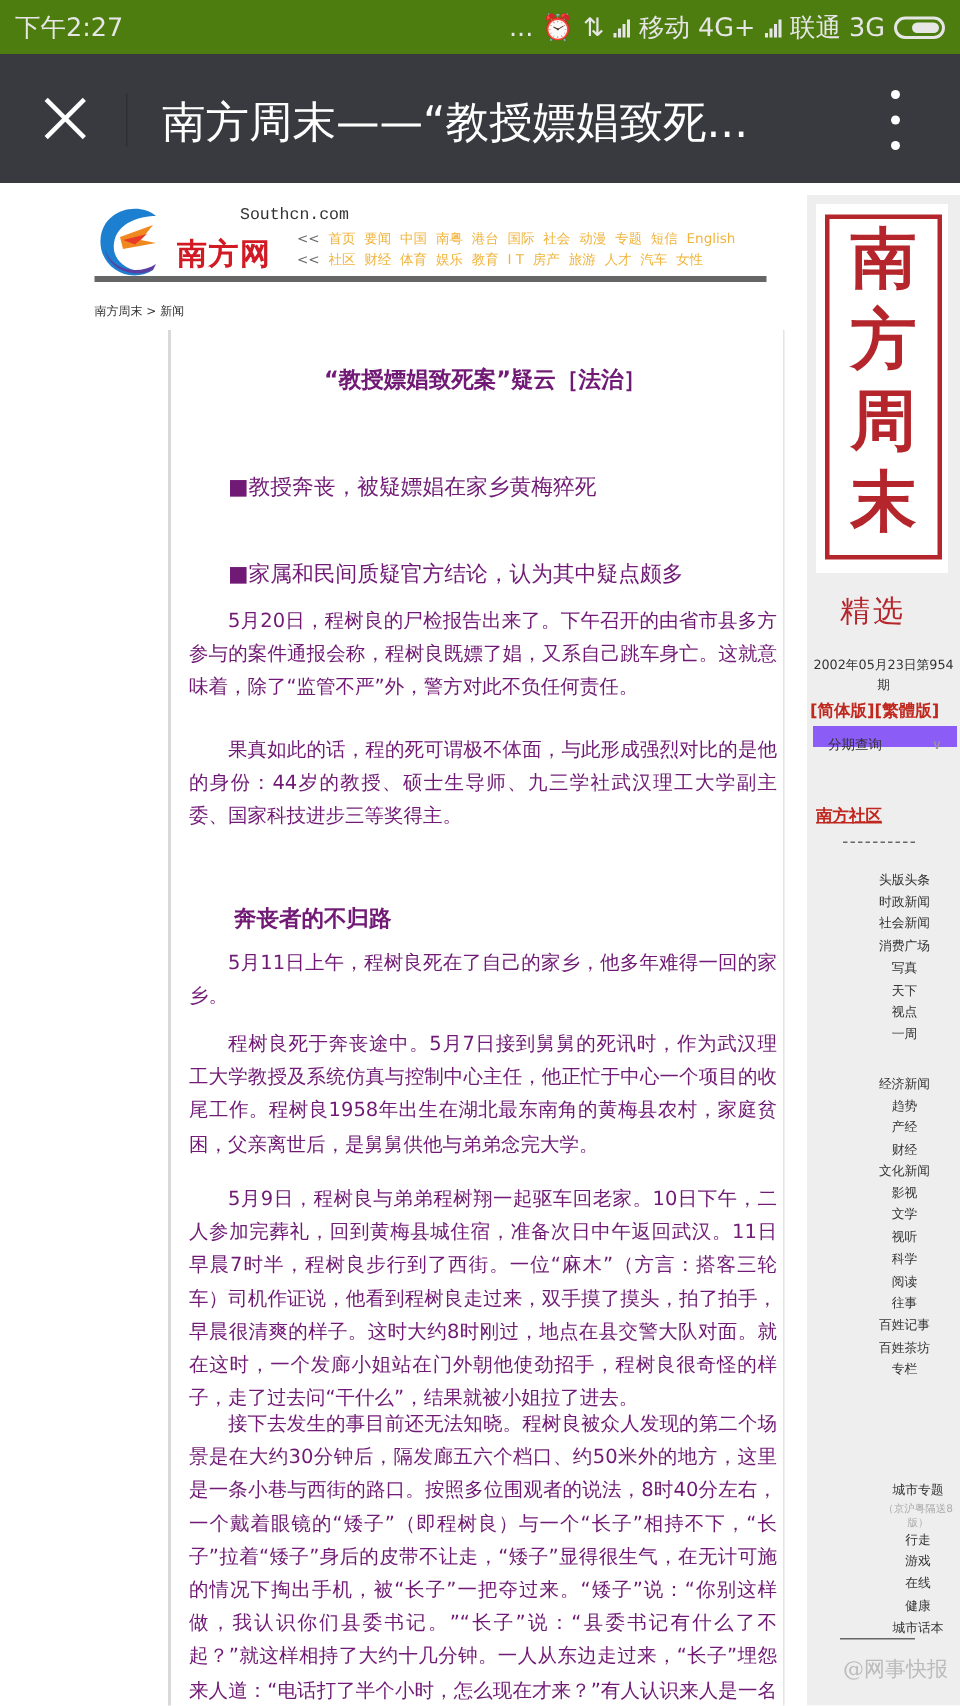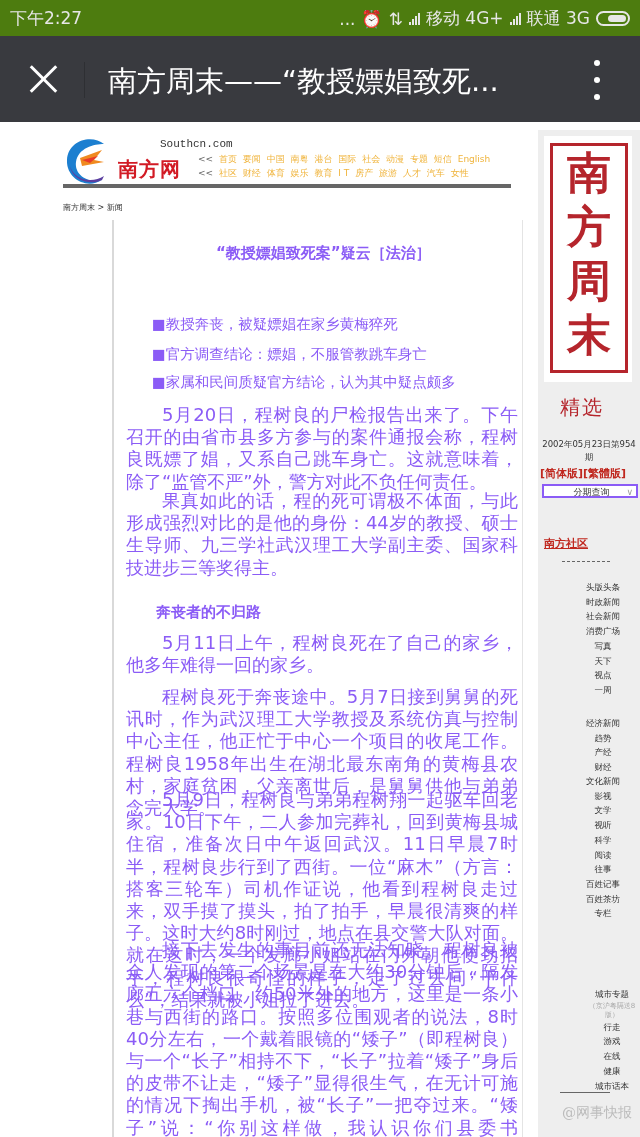--- a/index.html
+++ b/index.html
@@ -41,32 +41,32 @@
   .nav-row-2 { top: 45px; }
   .top-rule { position: absolute; left: 63px; top: 62px; width: 448px; height: 4px; background: #666; }
 
   .breadcrumb { position: absolute; left: 63px; top: 80px; font-size: 8px; color: #333; }
 
   
   .article-frame { position: absolute; left: 112px; top: 98px; width: 411px; height: 930px; border-left: 2px solid #d9d9d9; border-right: 1px solid #e4e4e4; }
   .article-title { position: absolute; left: 94px; top: 0; font-size: 15px; font-weight: bold; white-space: nowrap; }
   .lead { position: absolute; left: 30px; font-size: 14.5px; white-space: nowrap; }
   .lead-1 { top: 71px; } .lead-2 { top: 101px; } .lead-3 { top: 129px; }
-  .para { position: absolute; left: 4px; width: 392px; font-size: 18px; line-height: 22.2px; text-indent: 2em; text-align: justify; }
+  .para { position: absolute; left: 4px; width: 392px; font-size: 13px; line-height: 22.2px; text-indent: 2em; text-align: justify; }
   .subhead { position: absolute; left: 34px; font-size: 15px; font-weight: bold; }
 
   
   .sidebar { position: absolute; left: 538px; top: 8px; width: 102px; height: 1007px; background: #eeeeee; }
   .masthead { position: absolute; left: 6px; top: 6px; width: 88px; height: 246px; background: #fff; }
   .masthead-box { position: absolute; left: 6px; top: 7px; width: 78px; height: 230px; border: 3px solid #b5252c; }
   .masthead-char { display: block; text-align: center; font-family: "DejaVu Serif", serif; font-weight: bold; font-size: 44px; line-height: 54px; color: #b5252c; }
   .jingxuan { position: absolute; left: 22px; top: 264px; font-size: 20px; color: #b5252c; font-family: "DejaVu Serif", serif; letter-spacing: 2px; }
   .issue { position: absolute; left: 2px; top: 308px; width: 98px; font-size: 8.5px; color: #333; text-align: center; line-height: 13px; }
   .editions { position: absolute; left: 2px; top: 336px; font-size: 11px; color: #c0281f; font-weight: bold; white-space: nowrap; }
-  .period-select { position: absolute; left: 4px; top: 354px; width: 96px; height: 14px; background: #fff; border: 2px solid #8b5cf6; font-size: 9px; color: #333; padding-left: 3px; line-height: 12px; text-align: center; }
+  .period-select { position: absolute; left: 4px; top: 354px; width: 96px; height: 14px; background: #fff; border: 7px solid #8b5cf6; font-size: 9px; color: #333; padding-left: 3px; line-height: 12px; }
   .period-select .chev { position: absolute; right: 3px; top: 0; color: #999; font-size: 9px; }
   .community { position: absolute; left: 6px; top: 406px; font-size: 11px; font-weight: bold; color: #c0281f; text-decoration: underline; }
   .dash { position: absolute; left: 24px; width: 48px; height: 0; border-top: 1px dashed #666; }
   .side-list { position: absolute; left: 48px; font-size: 8.5px; color: #333; line-height: 14.7px; }
   .side-list div { white-space: nowrap; text-align: center; }
   .side-note { color: #aaa; font-size: 7px; line-height: 9px; }
 
   .watermark { position: absolute; left: 546px; top: 1104px; font-size: 14px; color: #bbbbbb; font-family: "DejaVu Serif", serif; margin-left: 16px; }
 </style>
 </head>
@@ -147,24 +147,23 @@
     <span class="link">人才</span>
     <span class="link">汽车</span>
     <span class="link">女性</span>
   </div>
   <div class="top-rule"></div>
 
   <div class="breadcrumb">南方周末 &gt; 新闻</div>
 
   <div class="article-frame"></div>
 
-  <div style="position:absolute; left:122px; top:122px; width:398px; height:893px; color:#8b5cf6;">
+  <div style="position:absolute; left:122px; top:122px; width:398px; height:893px; color:#701a75;">
     <div class="article-title" style="top:0;">“教授嫖娼致死案”疑云［法治］</div>
     <div class="lead lead-1">■教授奔丧，被疑嫖娼在家乡黄梅猝死</div>
-    <div class="lead lead-2">■官方调查结论：嫖娼，不服管教跳车身亡</div>
     <div class="lead lead-3">■家属和民间质疑官方结论，认为其中疑点颇多</div>
 
     <p class="para" style="top:160px;">5月20日，程树良的尸检报告出来了。下午召开的由省市县多方参与的案件通报会称，程树良既嫖了娼，又系自己跳车身亡。这就意味着，除了“监管不严”外，警方对此不负任何责任。</p>
     <p class="para" style="top:246px;">果真如此的话，程的死可谓极不体面，与此形成强烈对比的是他的身份：44岁的教授、硕士生导师、九三学社武汉理工大学副主委、国家科技进步三等奖得主。</p>
 
     <div class="subhead" style="top:359px;">奔丧者的不归路</div>
 
     <p class="para" style="top:388px;">5月11日上午，程树良死在了自己的家乡，他多年难得一回的家乡。</p>
     <p class="para" style="top:442px;">程树良死于奔丧途中。5月7日接到舅舅的死讯时，作为武汉理工大学教授及系统仿真与控制中心主任，他正忙于中心一个项目的收尾工作。程树良1958年出生在湖北最东南角的黄梅县农村，家庭贫困，父亲离世后，是舅舅供他与弟弟念完大学。</p>
     <p class="para" style="top:545px;">5月9日，程树良与弟弟程树翔一起驱车回老家。10日下午，二人参加完葬礼，回到黄梅县城住宿，准备次日中午返回武汉。11日早晨7时半，程树良步行到了西街。一位“麻木”（方言：搭客三轮车）司机作证说，他看到程树良走过来，双手摸了摸头，拍了拍手，早晨很清爽的样子。这时大约8时刚过，地点在县交警大队对面。就在这时，一个发廊小姐站在门外朝他使劲招手，程树良很奇怪的样子，走了过去问“干什么”，结果就被小姐拉了进去。</p>

